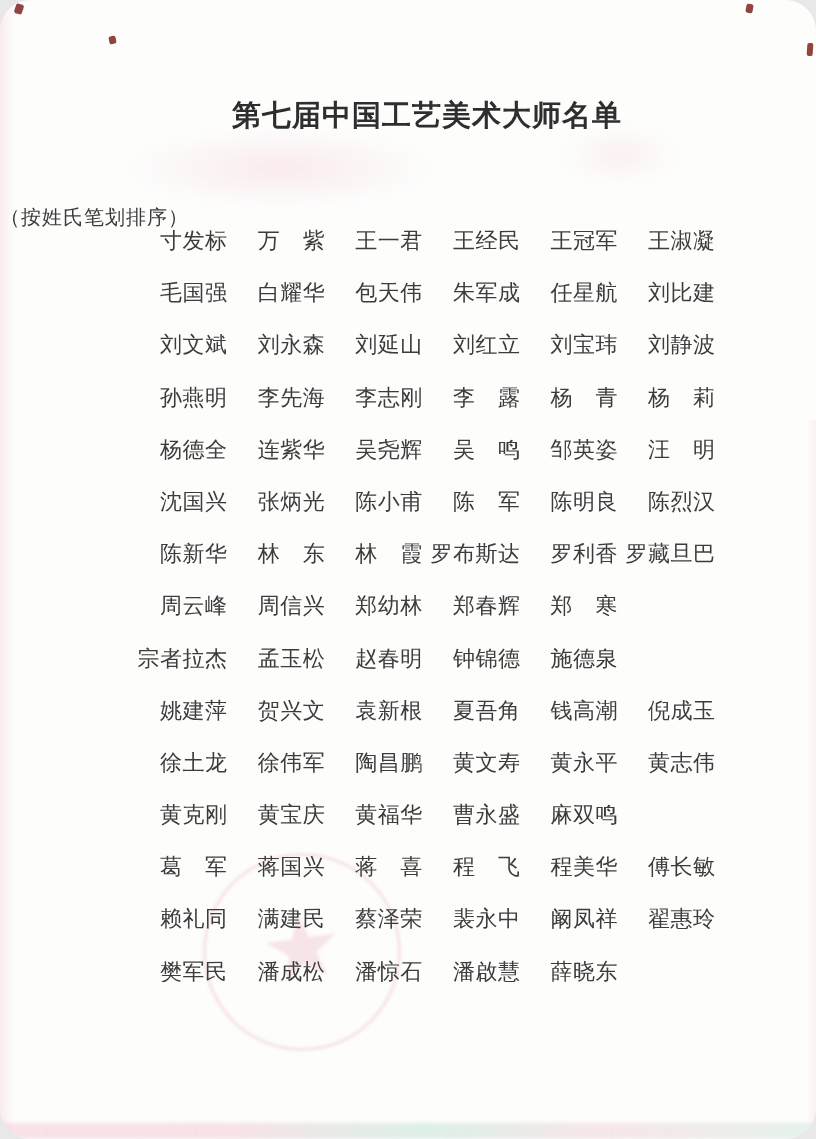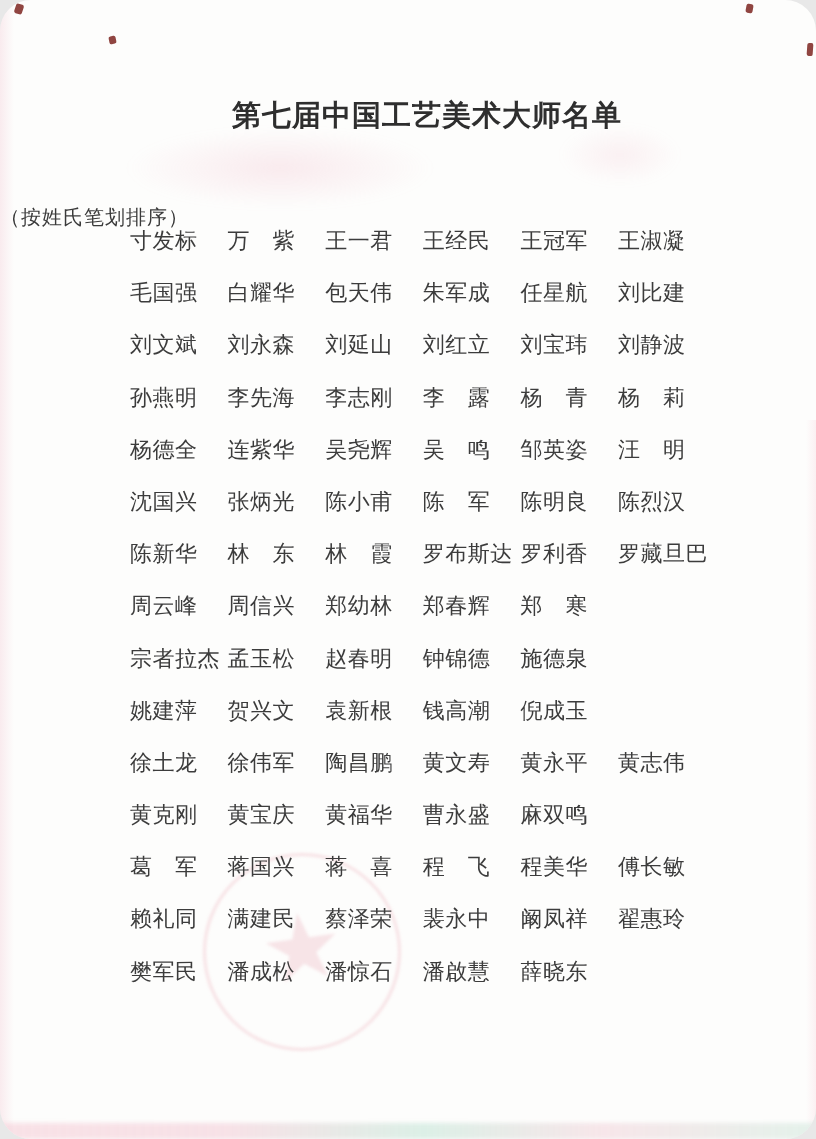--- a/index.html
+++ b/index.html
@@ -81,21 +81,21 @@
   .doc-subtitle {
     position: absolute; left: 0; right: 0; top: 160px;
     font-size: 20px;
     letter-spacing: 1px;
     color: #3a3a3a;
     margin-top: 44px;
   }
   .names-grid {
     position: absolute; left: 130px; top: 226px; width: 660px;
   }
-  .name-row { display: flex; height: 52.2px; }
+  .name-row { display: flex; height: 52.2px; text-align: right; }
   .name-cell {
     width: 97.6px;
     flex: 0 0 auto;
     font-size: 22px;
     letter-spacing: 0.5px;
     white-space: nowrap;
     color: #3c3c3c;
   }
 </style>
 </head>
@@ -188,20 +188,21 @@
         <span class="name-cell">宗者拉杰</span>
         <span class="name-cell">孟玉松</span>
         <span class="name-cell">赵春明</span>
         <span class="name-cell">钟锦德</span>
         <span class="name-cell">施德泉</span>
       </div>
       <div class="name-row">
         <span class="name-cell">姚建萍</span>
         <span class="name-cell">贺兴文</span>
         <span class="name-cell">袁新根</span>
+        <span class="name-cell">夏吾角</span>
         <span class="name-cell">钱高潮</span>
         <span class="name-cell">倪成玉</span>
       </div>
       <div class="name-row">
         <span class="name-cell">徐土龙</span>
         <span class="name-cell">徐伟军</span>
         <span class="name-cell">陶昌鹏</span>
         <span class="name-cell">黄文寿</span>
         <span class="name-cell">黄永平</span>
         <span class="name-cell">黄志伟</span>

